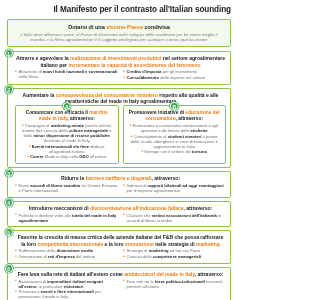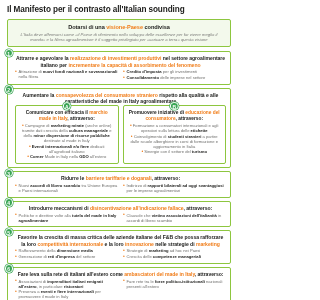--- a/index.html
+++ b/index.html
@@ -6,21 +6,21 @@
   body{
     width:238px;height:300px;overflow:hidden;
     background:#ffffff;
     font-family:"Liberation Sans", sans-serif;
     color:#3b3b3b;
     -webkit-font-smoothing:antialiased;
   }
   .page{width:238px;height:300px;position:relative;box-sizing:border-box;padding:2px 7px 2px 7px;}
 
   .title{
-    text-align:left;
+    text-align:right;
     font-size:8.2px;
     font-weight:bold;
     color:#1d1d1b;
     letter-spacing:-0.1px;
     margin:3px 0 4px 0;
     line-height:10px;
   }
 
   
   .box{

